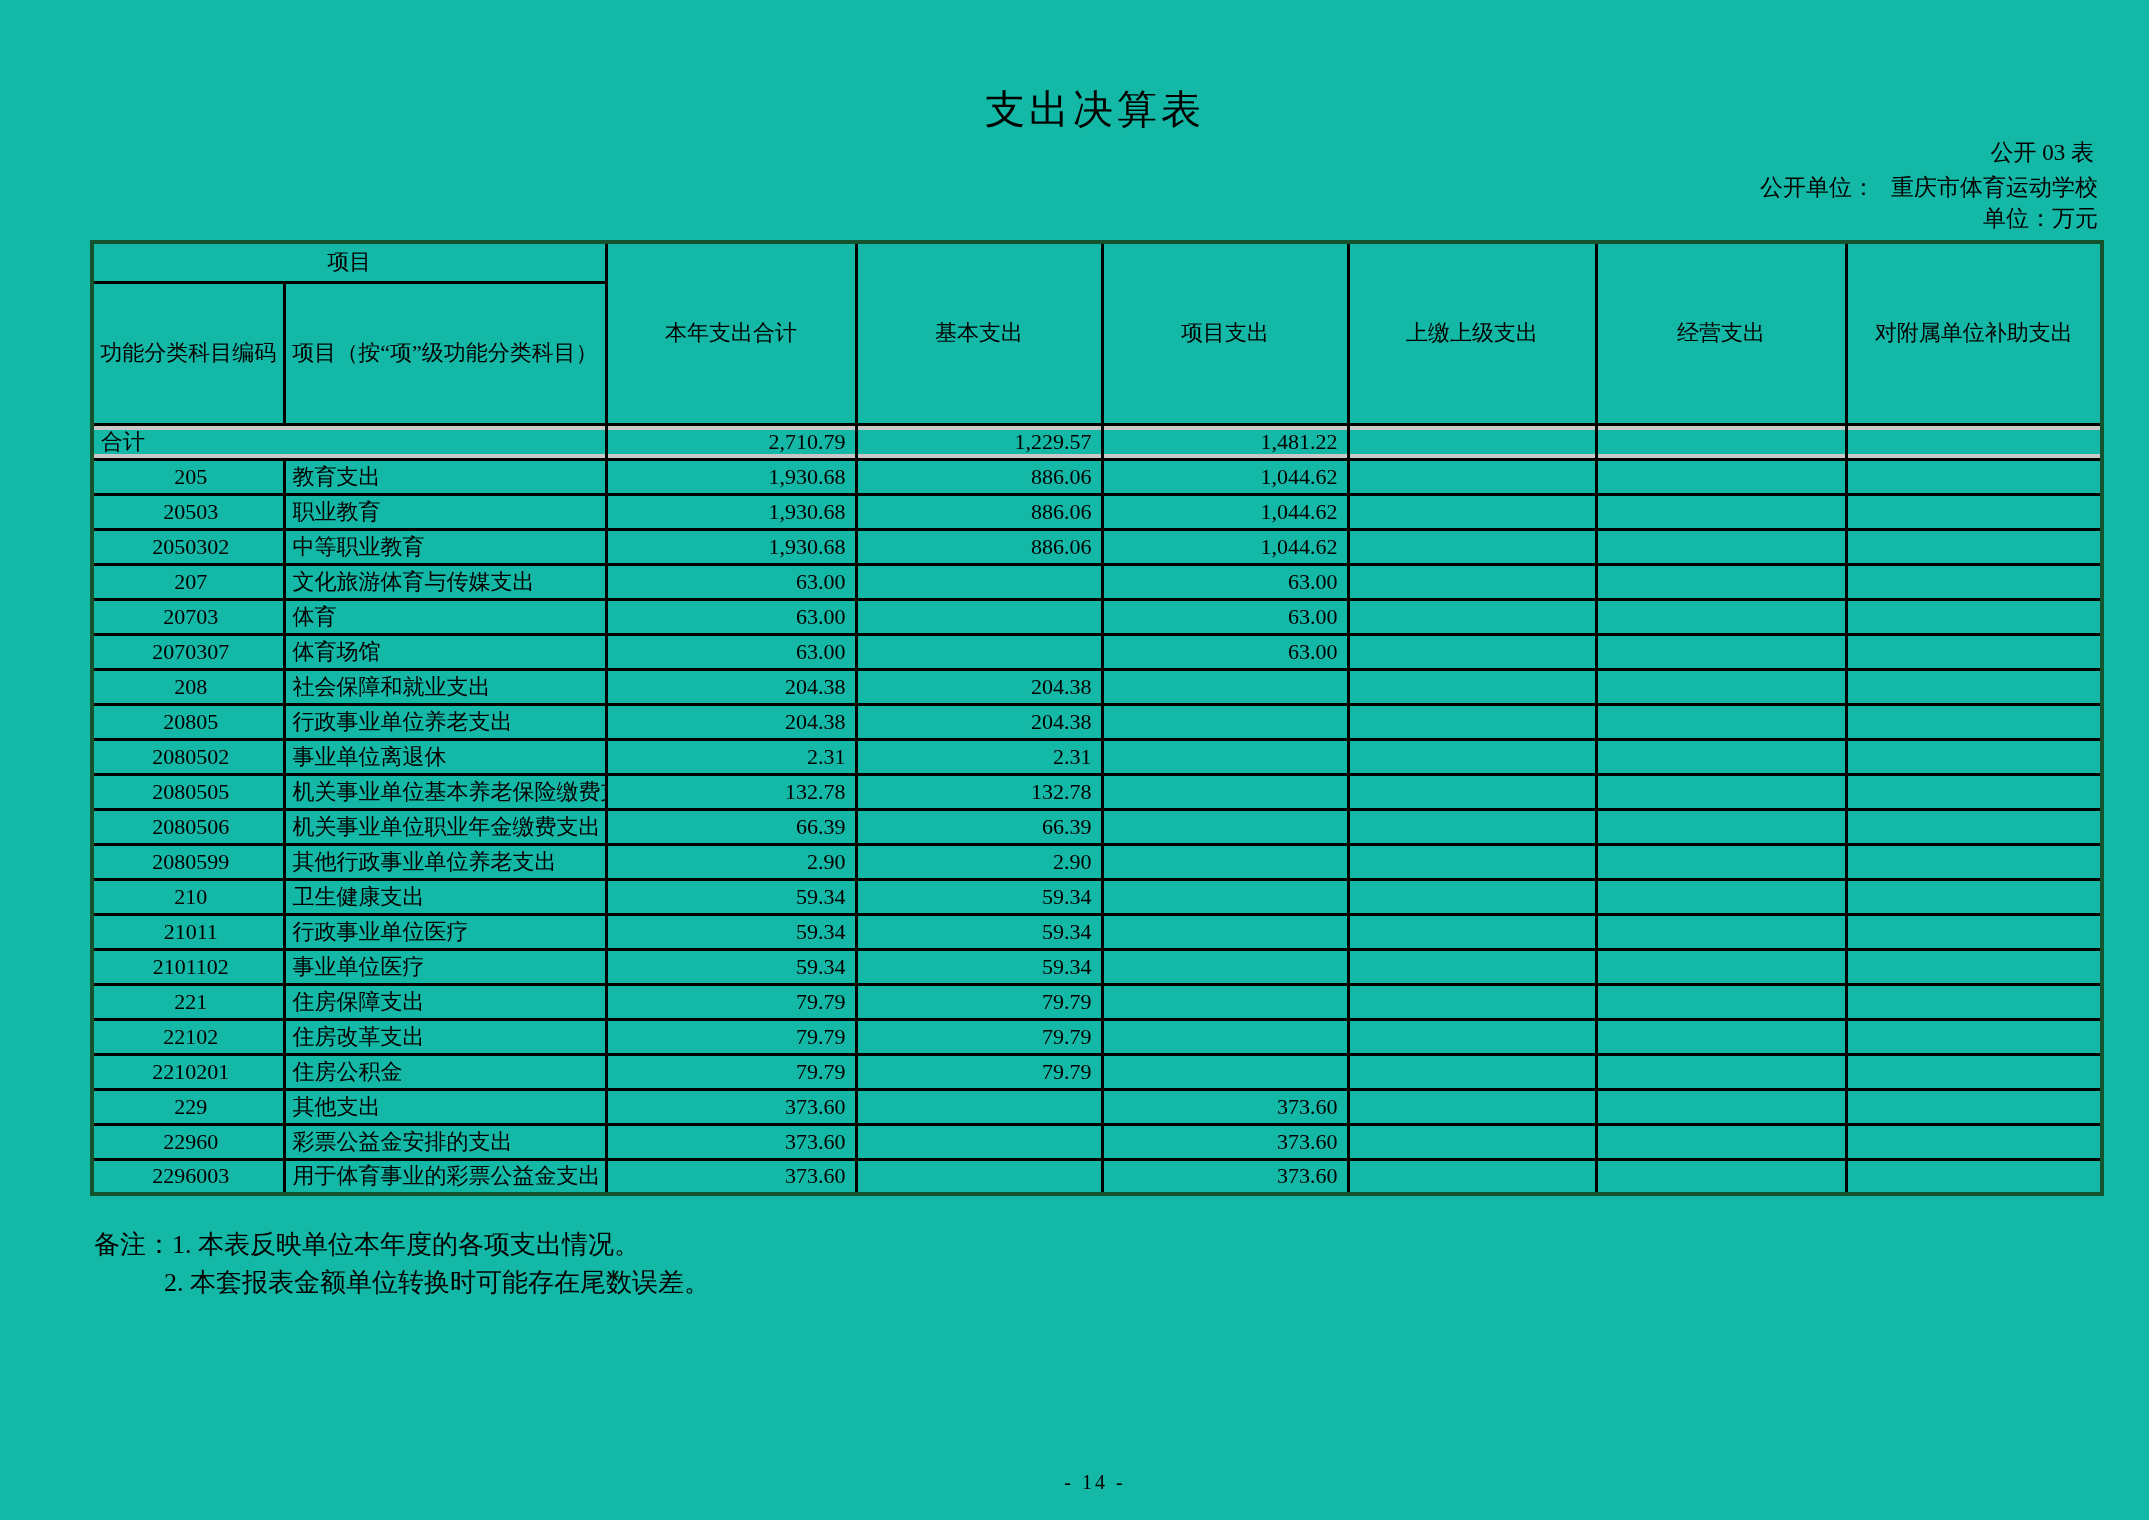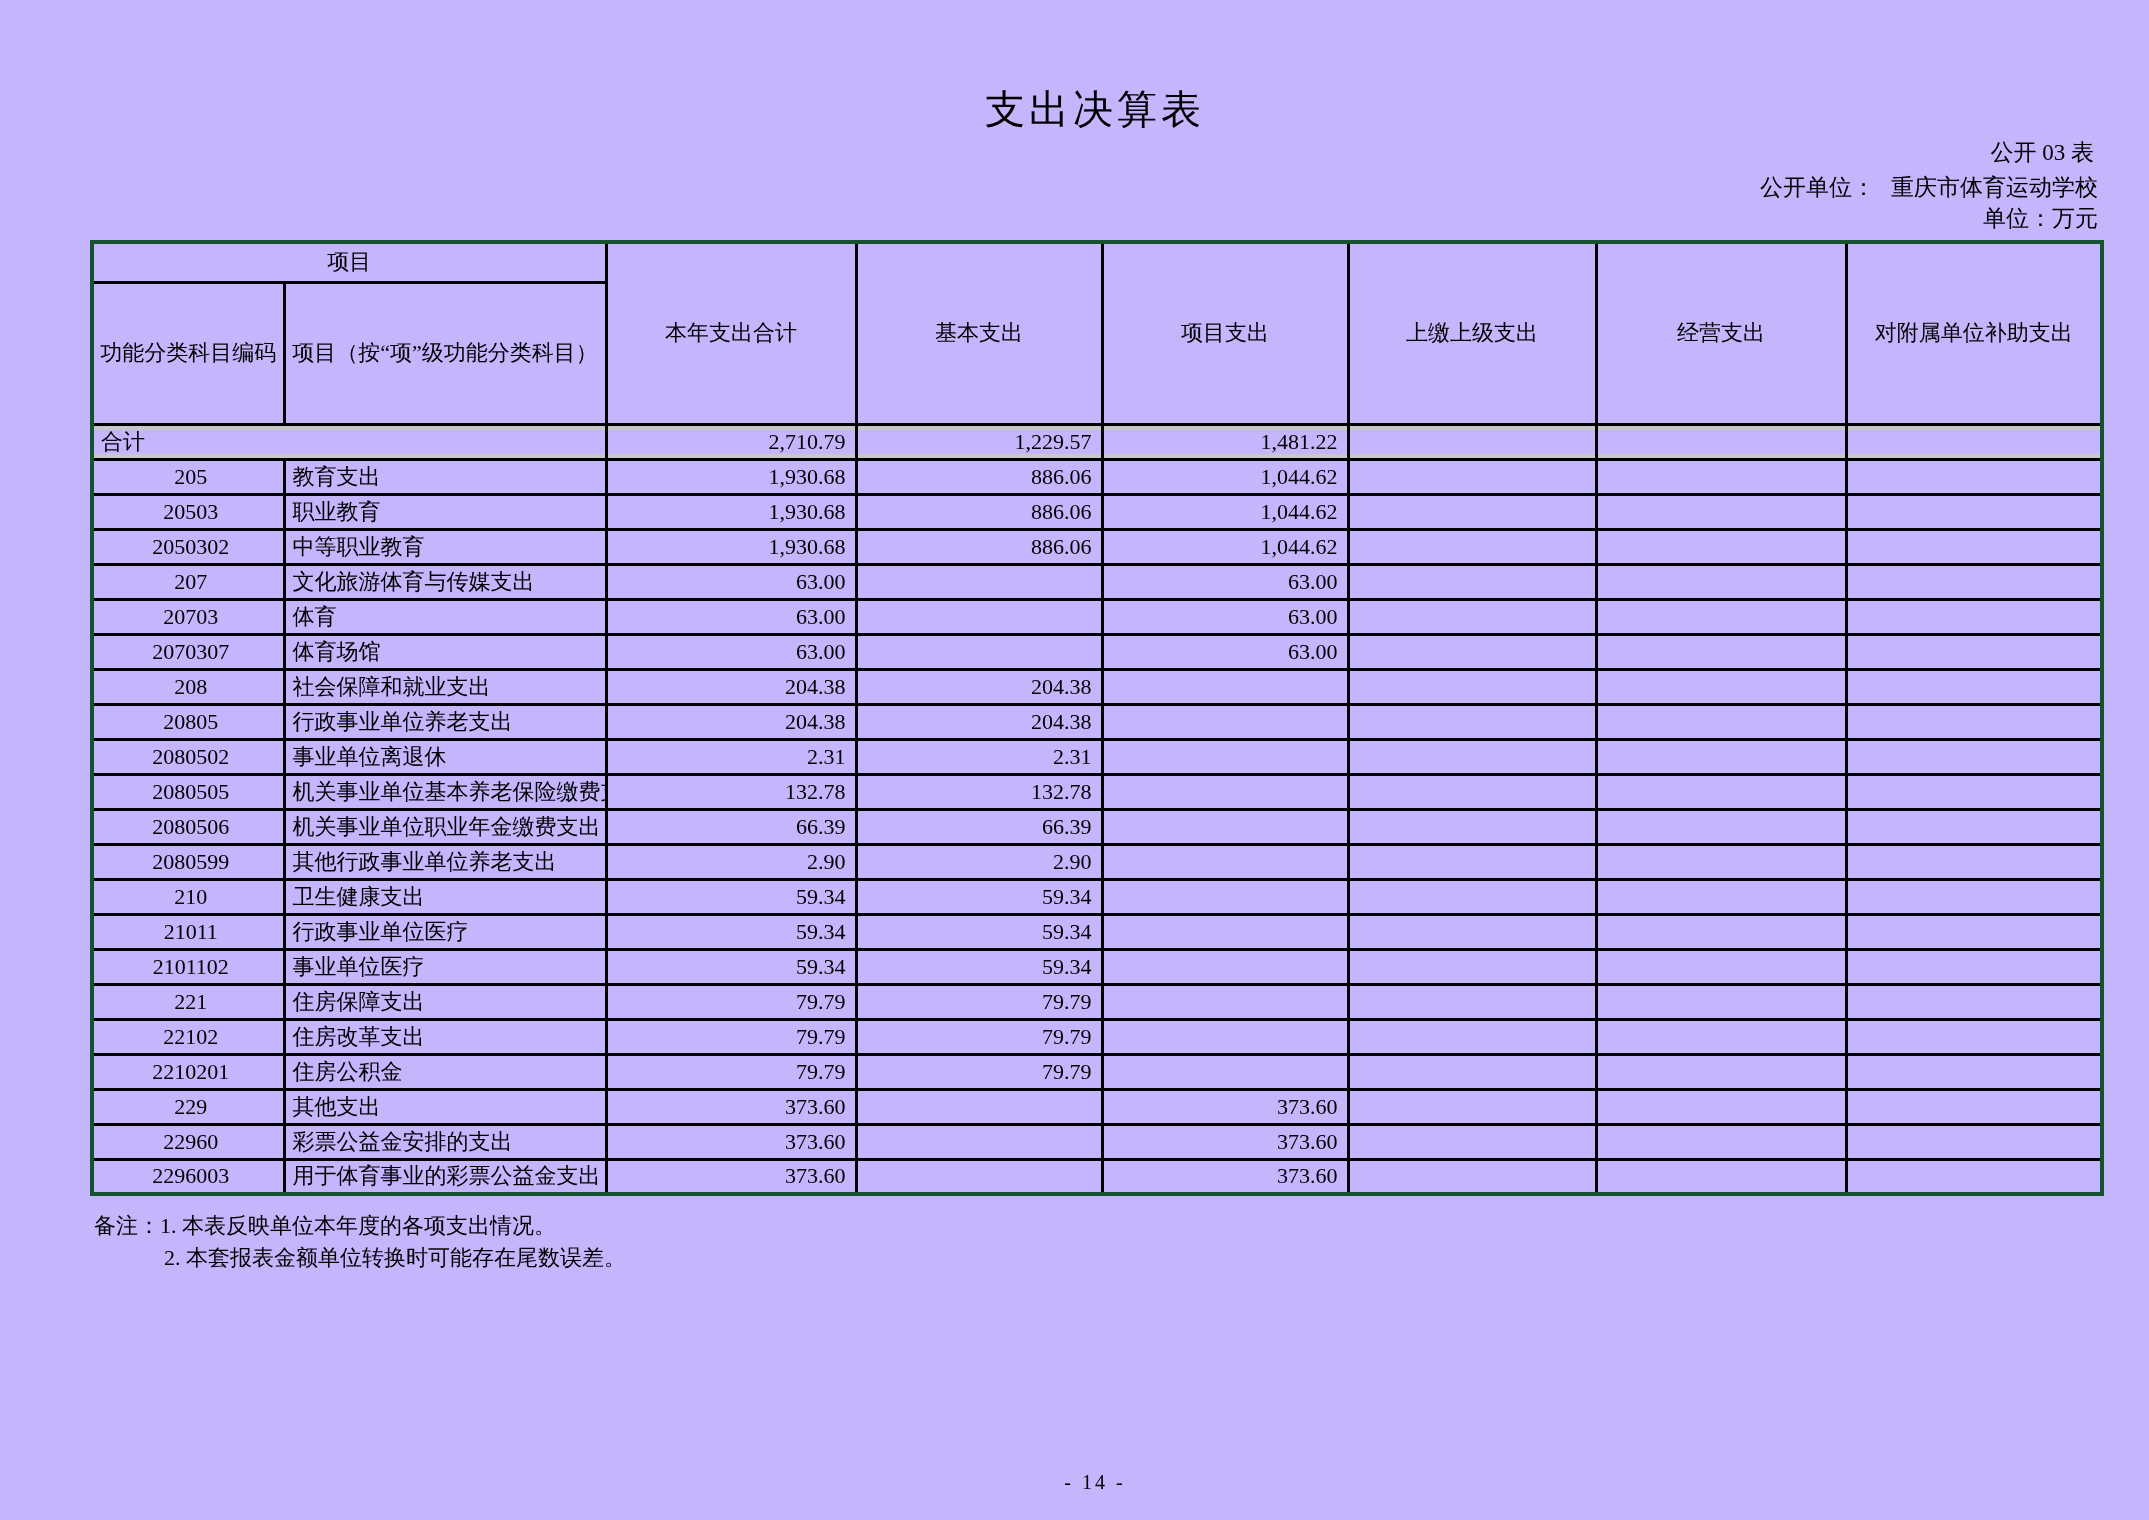--- a/index.html
+++ b/index.html
@@ -3,21 +3,21 @@
 <meta charset="utf-8">
 <style>
   * { box-sizing: border-box; }
   html, body { margin: 0; padding: 0; }
   body {
     width: 2149px; height: 1520px;
     background: #ffffff; color: #000000;
     font-family: "Liberation Serif", "DejaVu Serif", serif;
     -webkit-font-smoothing: antialiased;
   }
-  .page { position: relative; width: 2149px; height: 1520px; overflow: hidden; background:#c4b5fd; }
+  .page { position: relative; width: 2149px; height: 1520px; overflow: hidden; background:#14b8a6; }
   .content { position: absolute; left: 90px; top: 0; width: 2010px; }
 
   .title {
     margin: 0; padding-top: 82px;
     text-align: center;
     font-size: 40px; font-weight: normal; letter-spacing: 4px;
   }
   .form-no { margin-top: 0; text-align: right; font-size: 23px; padding-right: 6px; }
   .meta-row {
     display: flex; justify-content: space-between; align-items: flex-end;
@@ -37,21 +37,21 @@
   .subhead th { height: 142px; }
   .report tbody td { height: 35px; font-size: 22px; vertical-align: middle; }
   td.cell.code { text-align: center; padding-left: 5px; }
   td.cell.name { text-align: left; padding-left: 7px; }
   td.cell.num  { text-align: right; padding-right: 9px; }
   tr.total-row td {
     box-shadow: inset 0 5px 0 -1px #c8c8c8, inset 0 -5px 0 -1px #c8c8c8;
   }
   td.total-label { text-align: center; padding-left: 0; }
 
-  .notes { margin-top: 14px; font-size: 22px; padding-left: 4px; }
+  .notes { margin-top: 30px; font-size: 26px; padding-left: 4px; }
   .note-line { line-height: 1.45; }
   .note-line.indent { padding-left: 70px; }
 
   .page-no {
     position: absolute; left: 90px; bottom: 26px; width: 2010px;
     text-align: center; font-size: 20px; letter-spacing: 3px;
   }
 </style>
 </head>
 <body>

